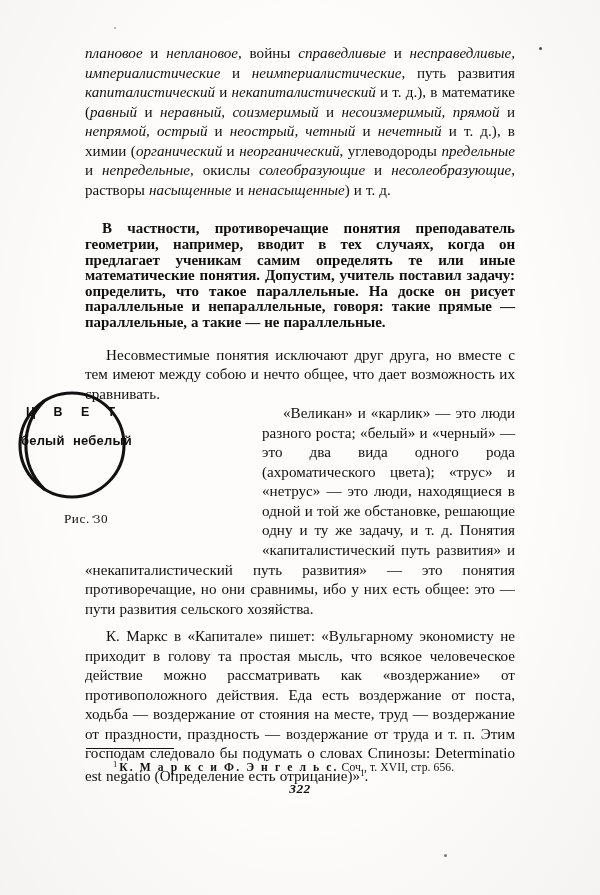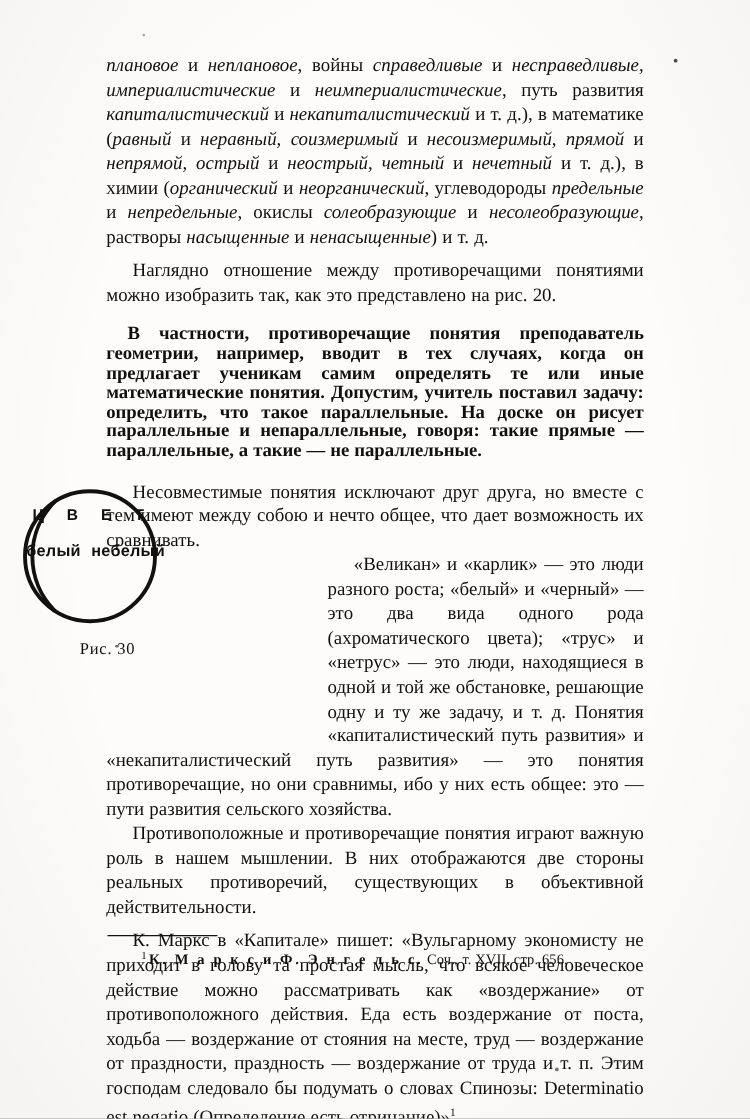--- a/index.html
+++ b/index.html
@@ -174,36 +174,34 @@
   <div class="speck speck-b"></div>
   <div class="speck speck-c"></div>
   <div class="speck speck-d"></div>
 
   <div class="textblock">
 
     <p id="p1"><i>плановое</i><span> и </span><i>неплановое</i><span>, войны </span><i>справедливые</i><span> и </span><i>несправедливые, империалистические</i><span> и </span><i>неимпериалистические</i><span>, путь развития </span><i>капиталистический</i><span> и </span><i>некапиталистический</i><span> и т. д.), в математике (</span><i>равный</i><span> и </span><i>неравный, соизмеримый</i><span> и </span><i>несоизмеримый, прямой</i><span> и </span><i>непрямой, острый</i><span> и </span><i>неострый, четный</i><span> и </span><i>нечетный</i><span> и т. д.), в химии (</span><i>органический</i><span> и </span><i>неорганический</i><span>, углеводороды </span><i>предельные</i><span> и </span><i>непредельные</i><span>, окислы </span><i>солеобразующие</i><span> и </span><i>несолеобразующие</i><span>, растворы </span><i>насыщенные</i><span> и </span><i>ненасыщенные</i><span>) и т. д.</span></p>
 
     <div class="gap-sm"></div>
 
-    <p class="ind">Наглядно отношение между противоречащими понятиями можно изобразить так, как это представлено на рис. 20.</p>
 
     <div class="gap-md"></div>
 
     <p class="petit">В частности, противоречащие понятия преподаватель геометрии, например, вводит в тех случаях, когда он предлагает ученикам самим определять те или иные математические понятия. Допустим, учитель поставил задачу: определить, что такое параллельные. На доске он рисует параллельные и непараллельные, говоря: такие прямые — параллельные, а такие — не параллельные.</p>
 
     <div class="gap-lg"></div>
 
     <p class="ind">Несовместимые понятия исключают друг друга, но вместе с тем имеют между собою и нечто общее, что дает возможность их сравнивать.</p>
 
     <div class="wrapzone">
       <div class="figfloat"></div>
 
       <p class="ind">«Великан» и «карлик» — это люди разного роста; «белый» и «черный» — это два вида одного рода (ахроматического цвета); «трус» и «нетрус» — это люди, находящиеся в одной и той же обстановке, решающие одну и ту же задачу, и т. д. Понятия «капиталистический путь развития» и «некапиталистический путь развития» — это понятия противоречащие, но они сравнимы, ибо у них есть общее: это — пути развития сельского хозяйства.</p>
 
-      <p class="ind">Противоположные и противоречащие понятия играют важную роль в нашем мышлении. В них отображаются две стороны реальных противоречий, существующих в объективной действительности.</p>
     </div>
 
     <div class="gap-sm"></div>
 
     <p class="ind"><span id="p6">К. Маркс в «Капитале» пишет: «Вульгарному экономисту не приходит в голову та простая мысль, что всякое человеческое действие можно рассматривать как «воздержание» от противоположного действия. Еда есть воздержание от поста, ходьба — воздержание от стояния на месте, труд — воздержание от праздности, праздность — воздержание от труда и т. п. Этим господам следовало бы подумать о словах Спинозы: Determinatio est negatio (Определение есть отрицание)»</span><span class="sup-ref">1</span>.</p>
   </div>
 
   <div class="figure">
     <div class="diagram">
       <svg width="172" height="116" viewBox="0 0 172 116">
@@ -218,14 +216,15 @@
     </div>
     <div class="fig-caption">Рис. 30</div>
   </div>
 
   <div class="footnote-rule"></div>
 
   <div class="footnote">
     <span class="sup">1</span><span class="spaced">К. М а р к с  и  Ф. Э н г е л ь с.</span><span class="fn-rest"> Соч., т. XVII, стр. 656.</span>
   </div>
 
+  <div class="pageno">322</div>
 
 </div>
 
 </body></html>

